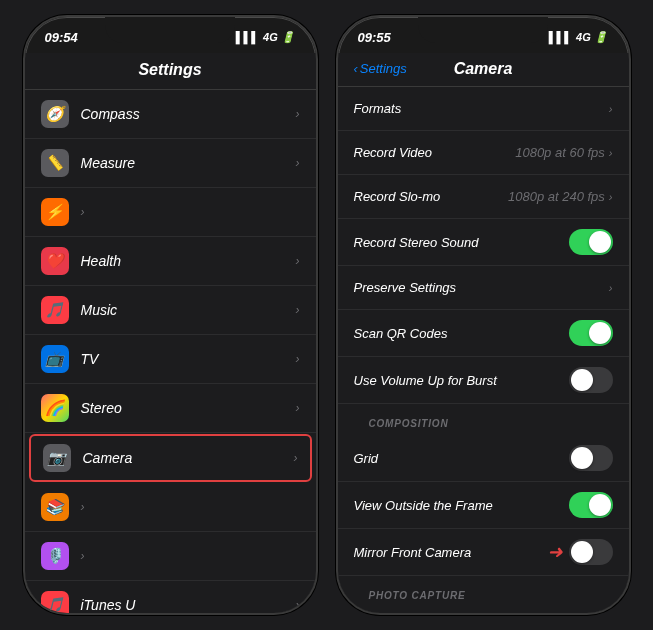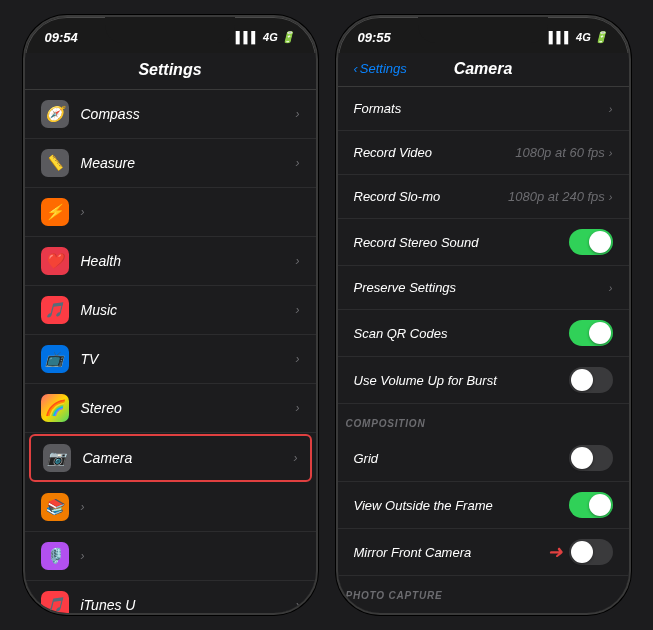--- a/index.html
+++ b/index.html
@@ -201,21 +201,21 @@
       border-radius: 50%;
       top: 2px;
       transition: left 0.2s;
       box-shadow: 0 1px 3px rgba(0,0,0,0.4);
     }
 
     .toggle.on::after { left: 20px; }
     .toggle.off::after { left: 2px; }
 
     .section-header {
-      padding: 14px 8px 6px;
+      padding: 14px 31px 6px;
       font-size: 10px;
       font-weight: 600;
       color: #6c6c70;
       letter-spacing: 0.8px;
       text-transform: uppercase;
     }
 
     
     .red-arrow {
       color: #e04040;

